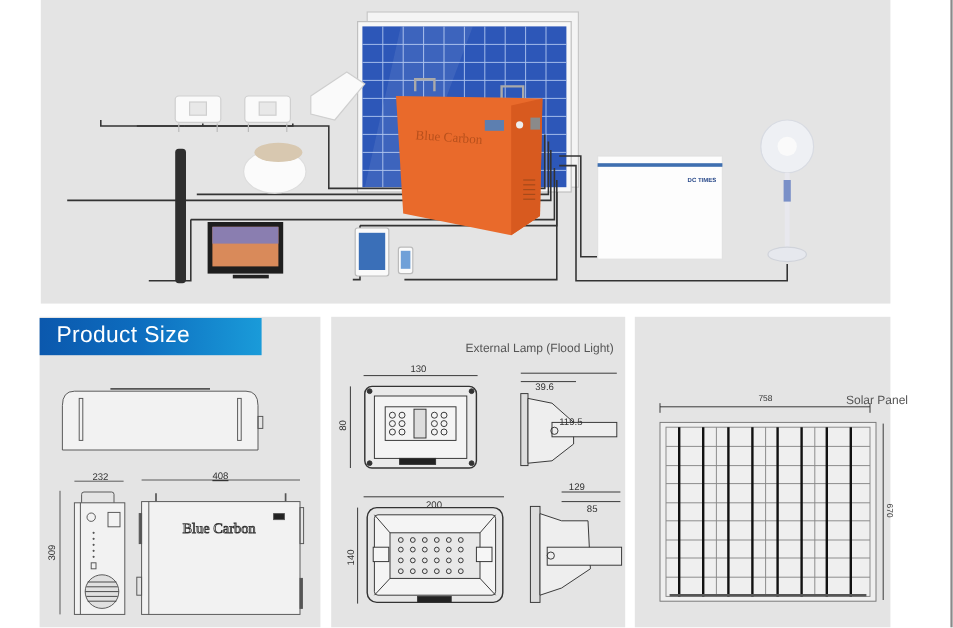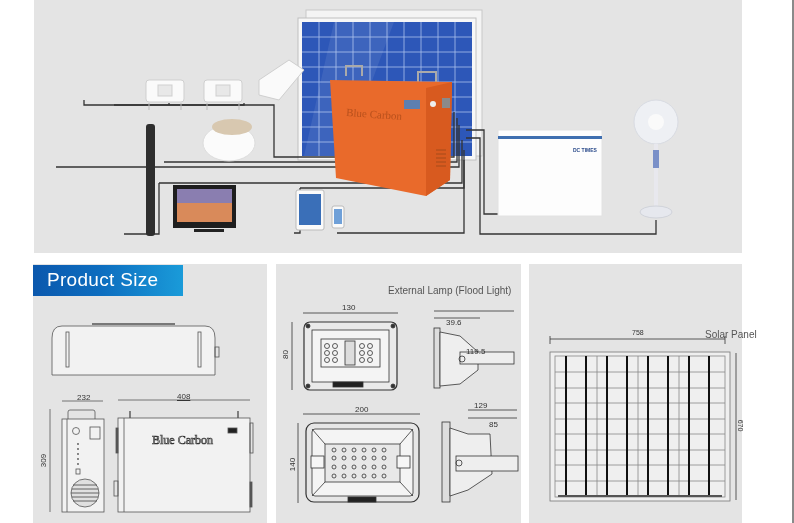--- a/index.html
+++ b/index.html
@@ -3,21 +3,21 @@
 <meta charset="utf-8">
 <style>
   html,body{margin:0;padding:0;}
   body{width:794px;height:523px;background:#fff;position:relative;overflow:hidden;font-family:"Liberation Sans",sans-serif;}
   .edge{position:absolute;left:792px;top:0;width:2px;height:523px;background:#8a8a8a;}
   .panel{position:absolute;background:#e4e4e4;}
   #top{left:34px;top:0;width:708px;height:253px;}
   #p1{left:33px;top:264px;width:234px;height:259px;}
   #p2{left:276px;top:264px;width:245px;height:259px;}
   #p3{left:529px;top:264px;width:213px;height:259px;}
-  .banner{position:absolute;left:33px;top:265px;width:150px;height:31px;background:linear-gradient(90deg,#0b58ad 0%,#0d6dbf 45%,#1a9bd9 100%);}
+  .banner{position:absolute;left:33px;top:265px;width:185px;height:31px;background:linear-gradient(90deg,#0b58ad 0%,#0d6dbf 45%,#1a9bd9 100%);}
   .banner span{position:absolute;left:14px;top:4px;color:#fff;font-size:19px;letter-spacing:0.3px;}
   .cap{position:absolute;font-size:10px;color:#555;white-space:nowrap;}
   .dim{position:absolute;font-size:8px;color:#333;white-space:nowrap;}
   svg{position:absolute;left:0;top:0;overflow:visible;}
 </style>
 </head>
 <body>
 
 <div class="edge"></div>
 
@@ -269,21 +269,21 @@
     <rect x="442" y="422" width="8" height="80" fill="#ddd"></rect>
     <path d="M450 428 L468 434 L490 434 L492 474 L468 490 L450 496 Z" fill="#eee"></path>
     <rect x="456" y="456" width="62" height="15" fill="#eee"></rect>
     <circle cx="459" cy="463" r="3"></circle>
   </g>
 </svg>
 <div class="dim" style="left:342px;top:303px;">130</div>
 <div class="dim" style="left:281px;top:350px;transform:rotate(-90deg);">80</div>
 <div class="dim" style="left:466px;top:301px;margin-top:46px;">119.5</div>
 <div class="dim" style="left:446px;top:318px;">39.6</div>
-<div class="dim" style="left:355px;top:405px;">200</div>
+<div class="dim" style="left:355px;top:416px;">200</div>
 <div class="dim" style="left:286px;top:460px;transform:rotate(-90deg);">140</div>
 <div class="dim" style="left:474px;top:401px;">129</div>
 <div class="dim" style="left:489px;top:420px;">85</div>
 
 <div class="panel" id="p3"></div>
 <div class="cap" style="left:705px;top:285px;margin-top:44px;">Solar Panel</div>
 <svg width="794" height="523">
   <g fill="none" stroke="#333" stroke-width="0.8">
     <line x1="550" y1="339" x2="725" y2="339"></line>
     <line x1="550" y1="336" x2="550" y2="344"></line>

